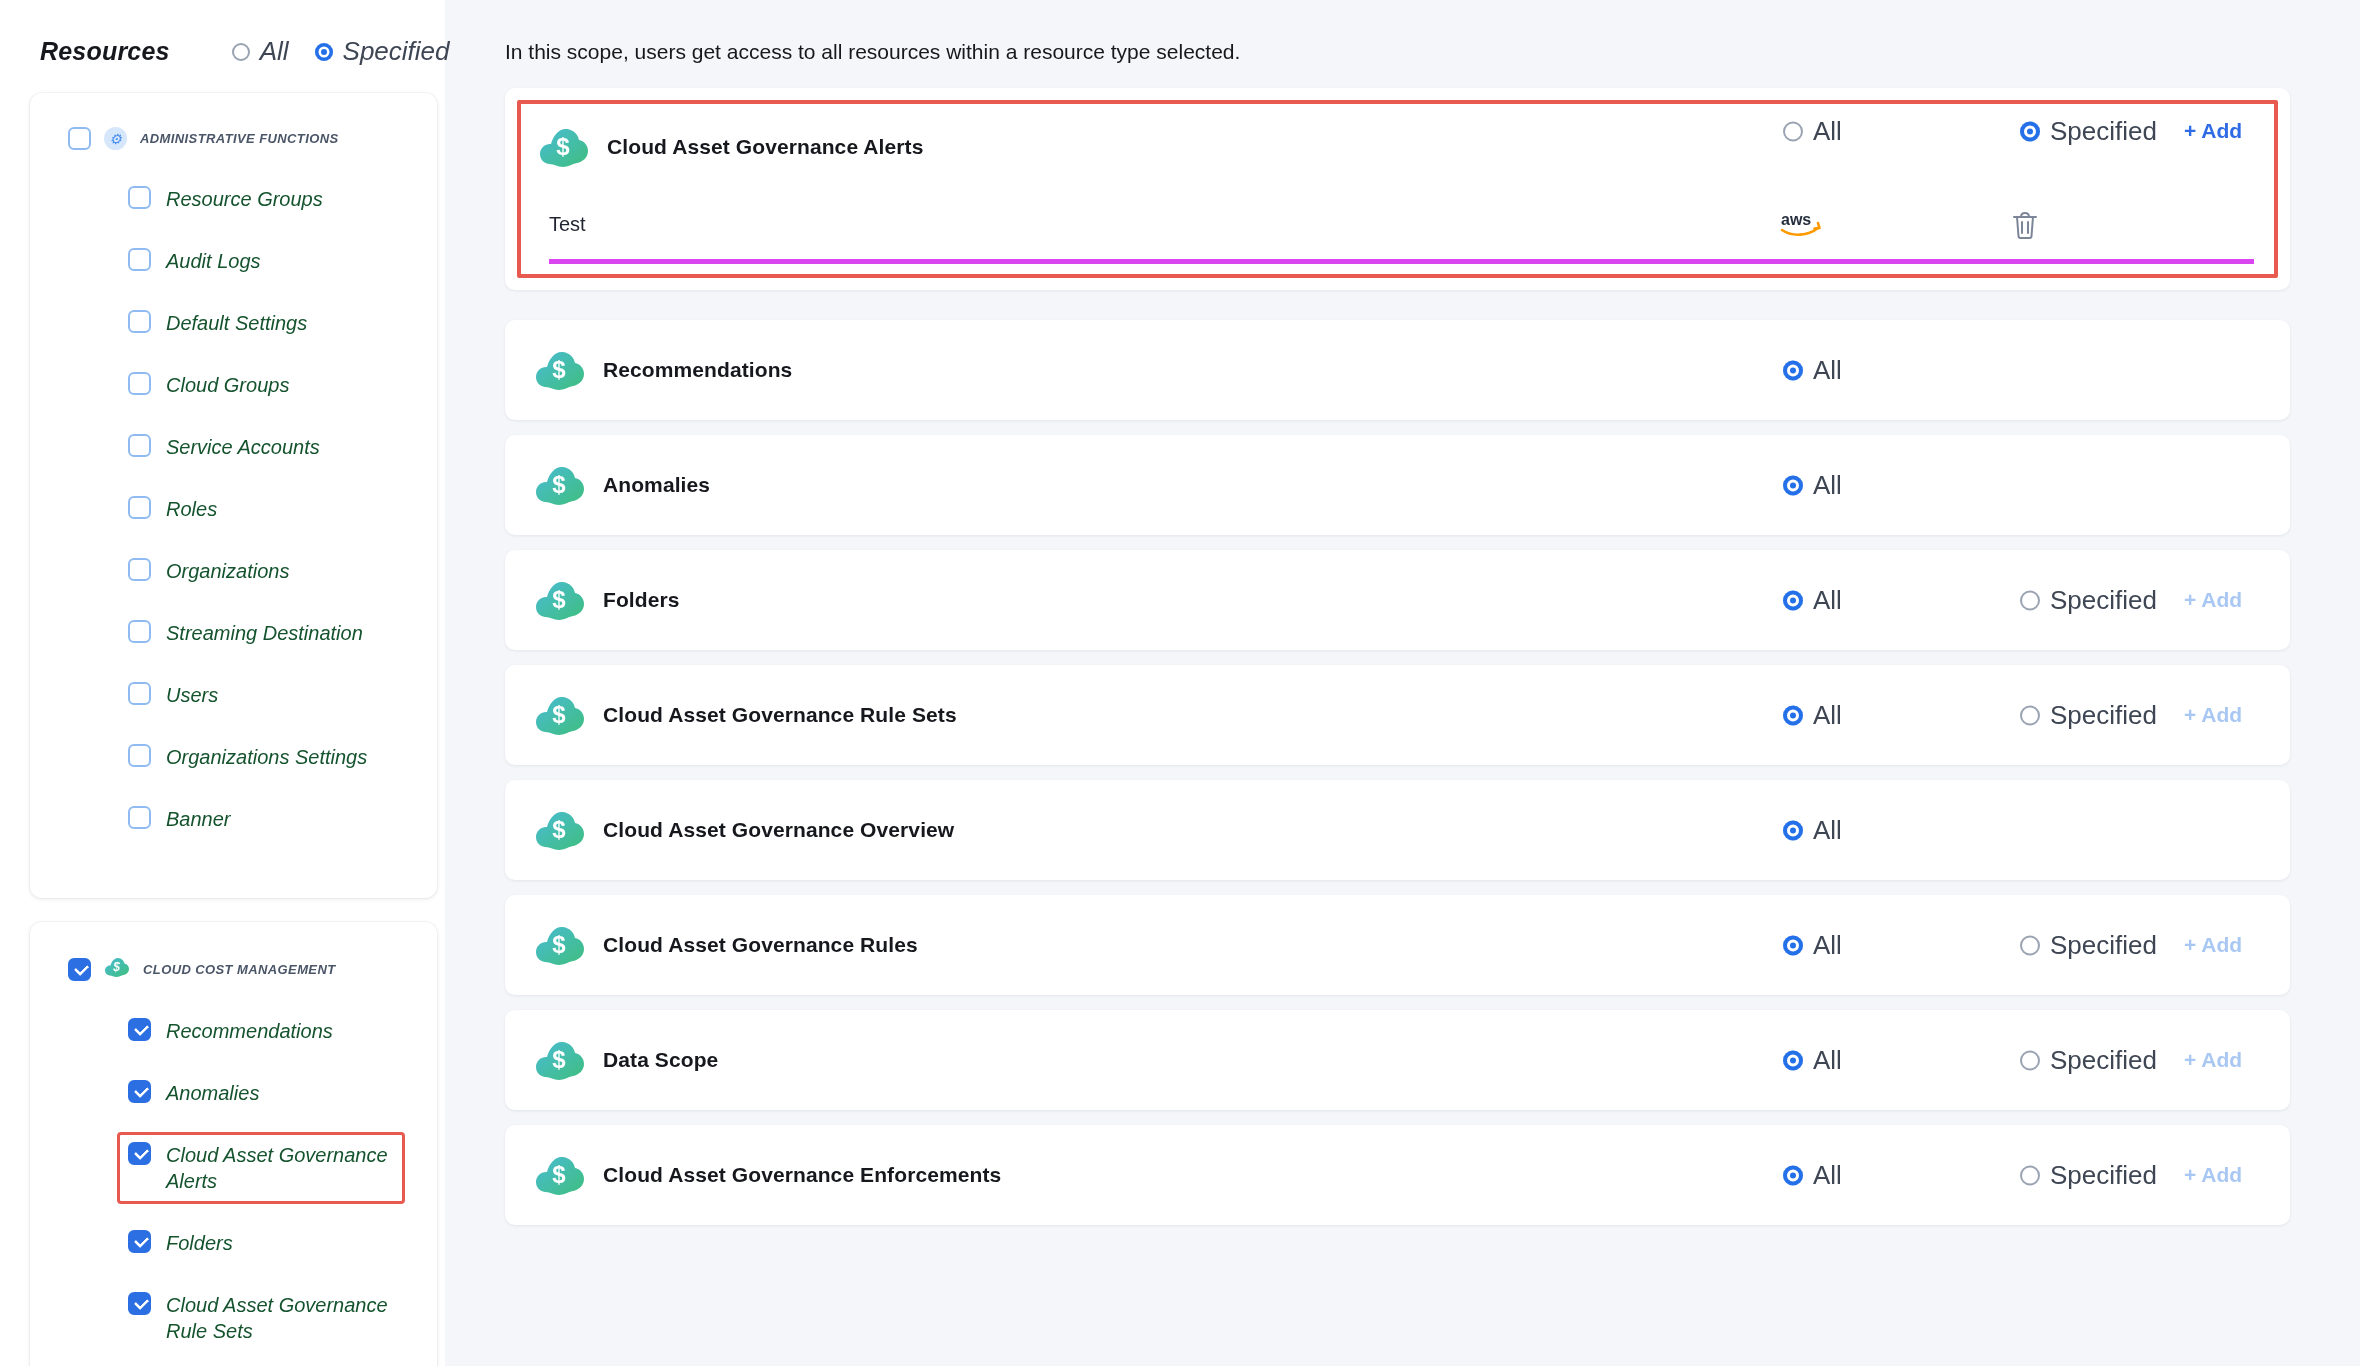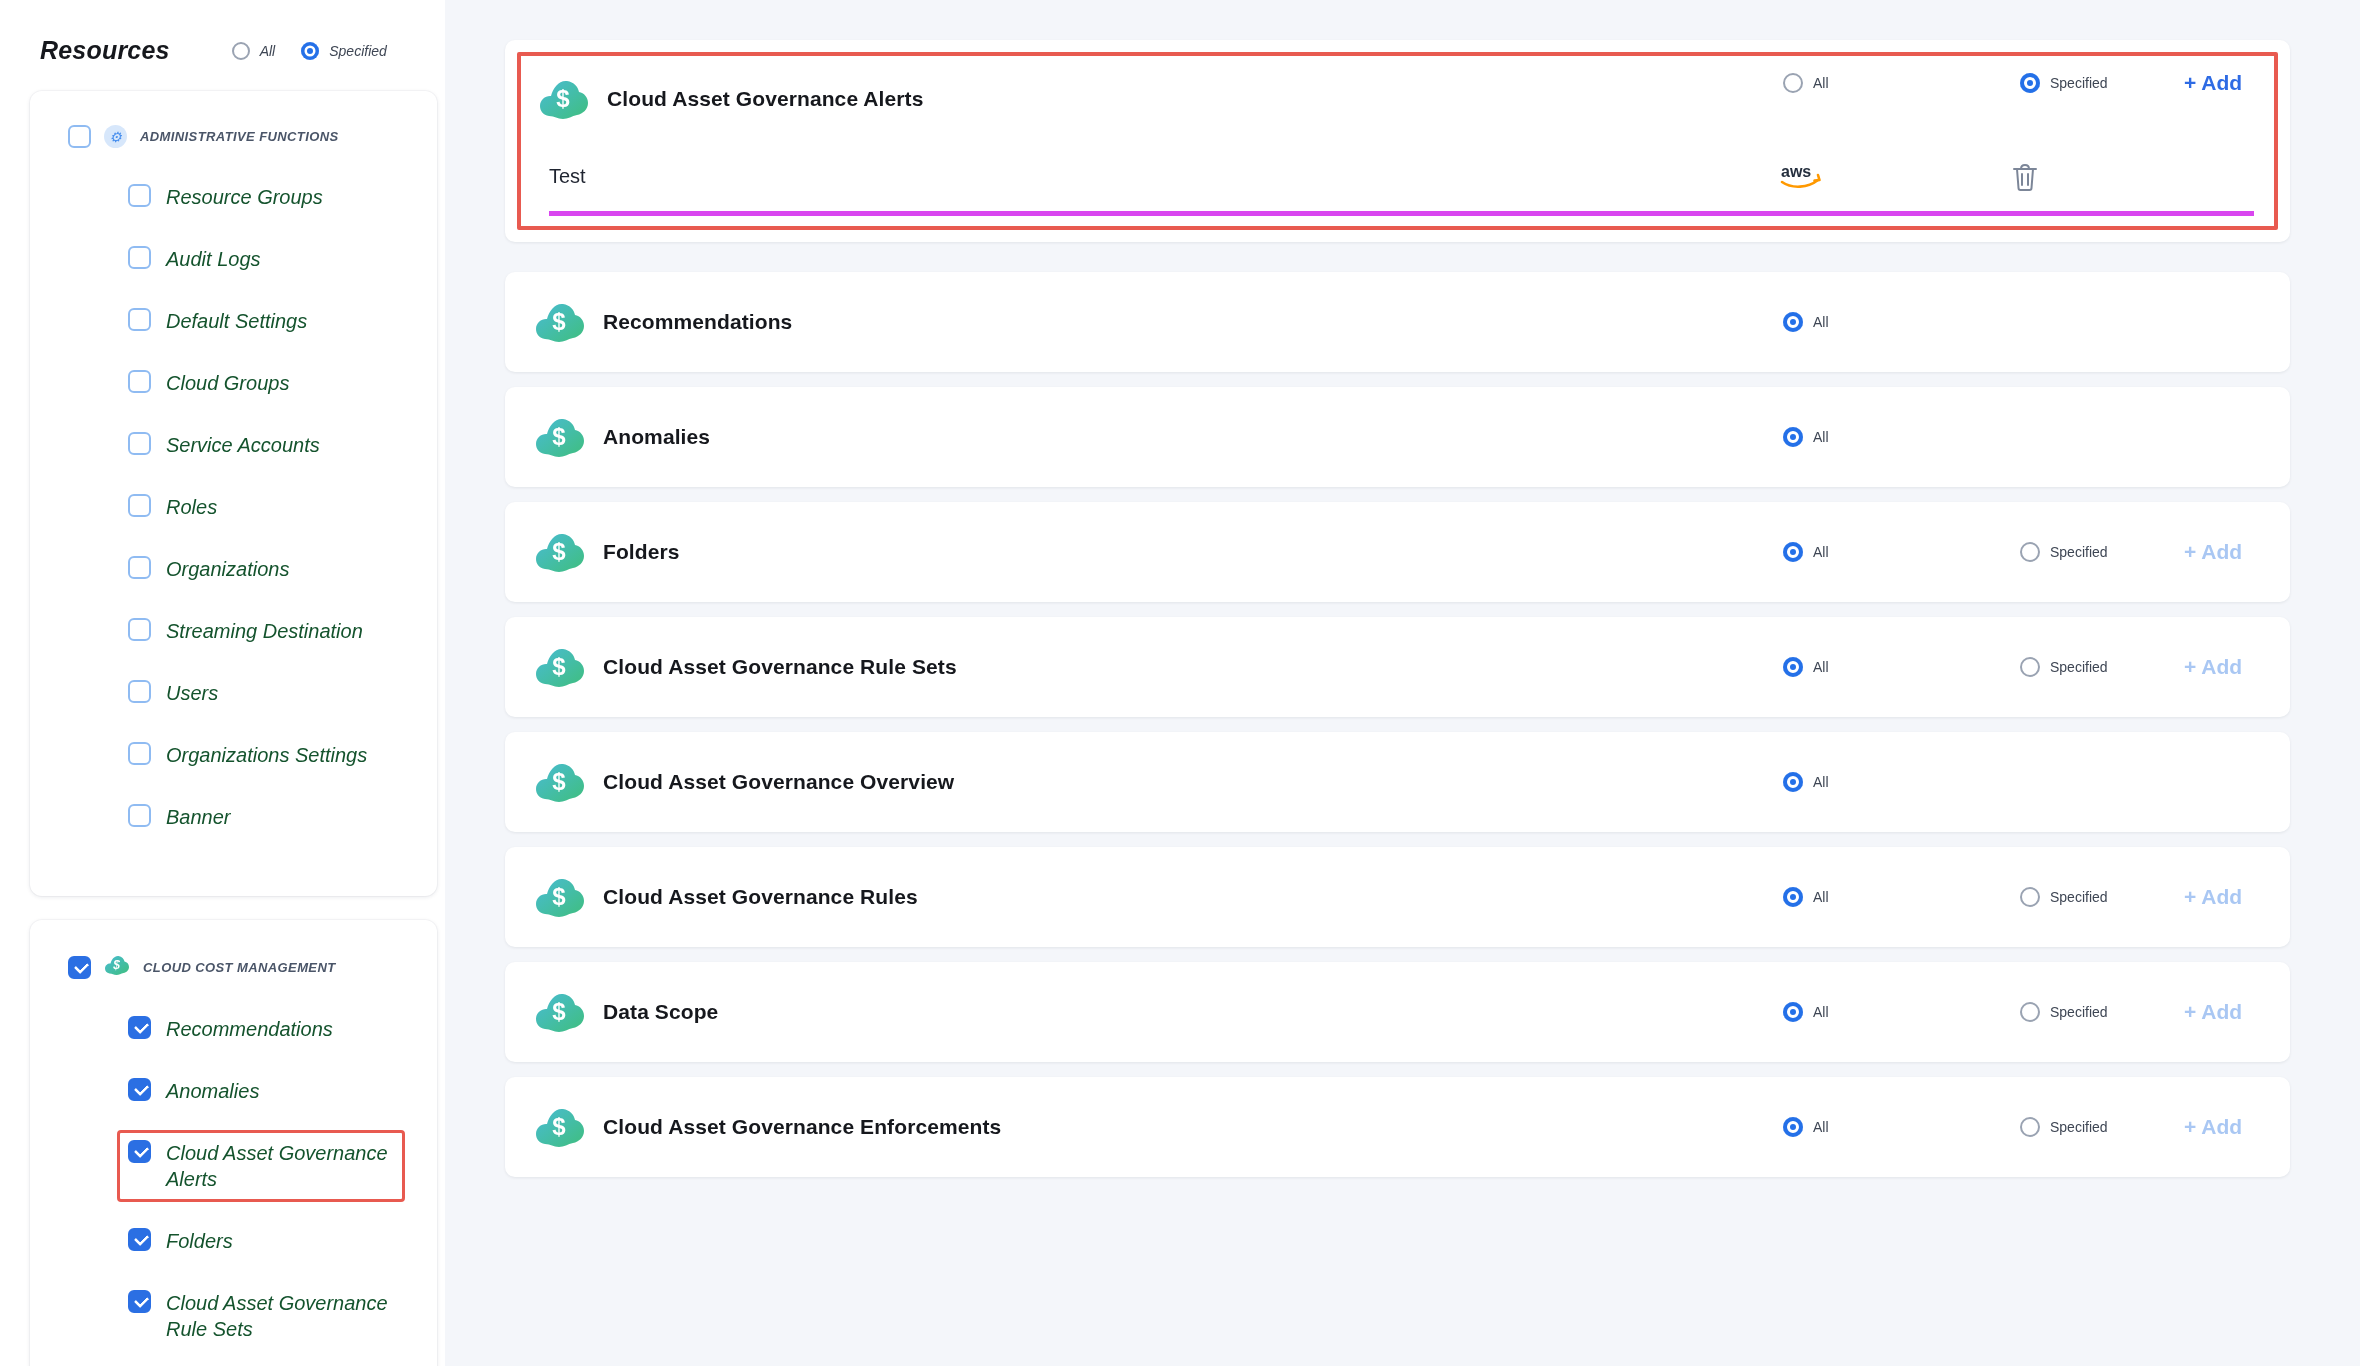--- a/index.html
+++ b/index.html
@@ -26,21 +26,21 @@
   
   .gear-bubble { width:23px; height:23px; border-radius:50%; background:#d7e7fb; display:flex; align-items:center; justify-content:center; flex:none; }
   .gear-bubble span { font-size:14px; color:#4a90ee; line-height:1; }
 
   
   .radio { width:20px; height:20px; border-radius:50%; border:2px solid #9aa3b2; background:#fff; flex:none; display:inline-block; cursor:pointer; }
   .radio.sel { border:none; background:#2470e8; box-shadow: inset 0 0 0 4px #2470e8, inset 0 0 0 7px #ffffff; }
   .radio.sm { width:18px; height:18px; }
   .radio.sm.sel { box-shadow: inset 0 0 0 3.5px #2470e8, inset 0 0 0 6px #ffffff; }
   .radio-wrap { display:flex; align-items:center; gap:10px; }
-  .radio-label { font-size:14px; color:#3e4654; }
+  .radio-label { font-size:26px; color:#3e4654; }
 
   .cb { width:23px; height:23px; border-radius:6px; border:2px solid #8fbbf2; background:#fff; flex:none; position:relative; cursor:pointer; }
   .cb.on { background:#2b6fe3; border-color:#2b6fe3; }
   .cb.on::after { content:""; position:absolute; left:5px; top:4px; width:10px; height:6px;
                   border-left:3px solid #fff; border-bottom:3px solid #fff; transform:rotate(-45deg); border-radius:1px; }
 
   .add-link { font-size:21px; font-weight:700; color:#2e6be4; cursor:pointer; white-space:nowrap;margin-left:21px; }
   .add-link.disabled { color:#a9c7f3; }
 
   
@@ -177,20 +177,21 @@
             <div class="sb-item">
               <span class="cb on"></span>
               <span class="sb-item-label">Cloud Asset Governance Rule Sets</span>
             </div>
           </div>
         </section>
       </div>
   </aside>
 
   <main class="main">
+    <div class="instruction">In this scope, users get access to all resources within a resource type selected.</div>
     <div id="rows">
         <div class="card big">
           <div class="hl-box">
             <div class="big-head">
               <span class="res-icon"><svg width="50" height="44" viewBox="0 0 50 44">
                   <defs>
                     <linearGradient id="cg" x1="0" y1="0" x2="1" y2="1">
                       <stop offset="0" stop-color="#49bcd4"></stop>
                       <stop offset="1" stop-color="#3fbe7e"></stop>
                     </linearGradient>

